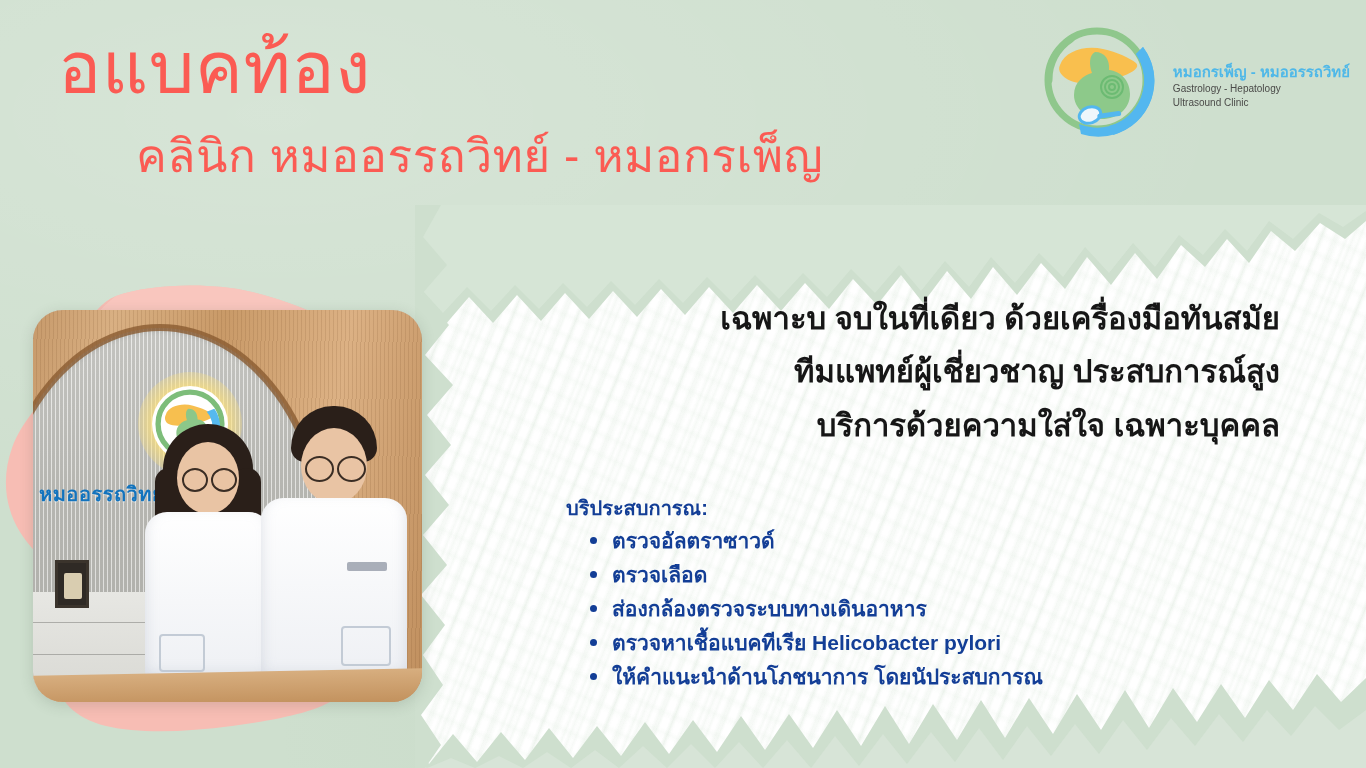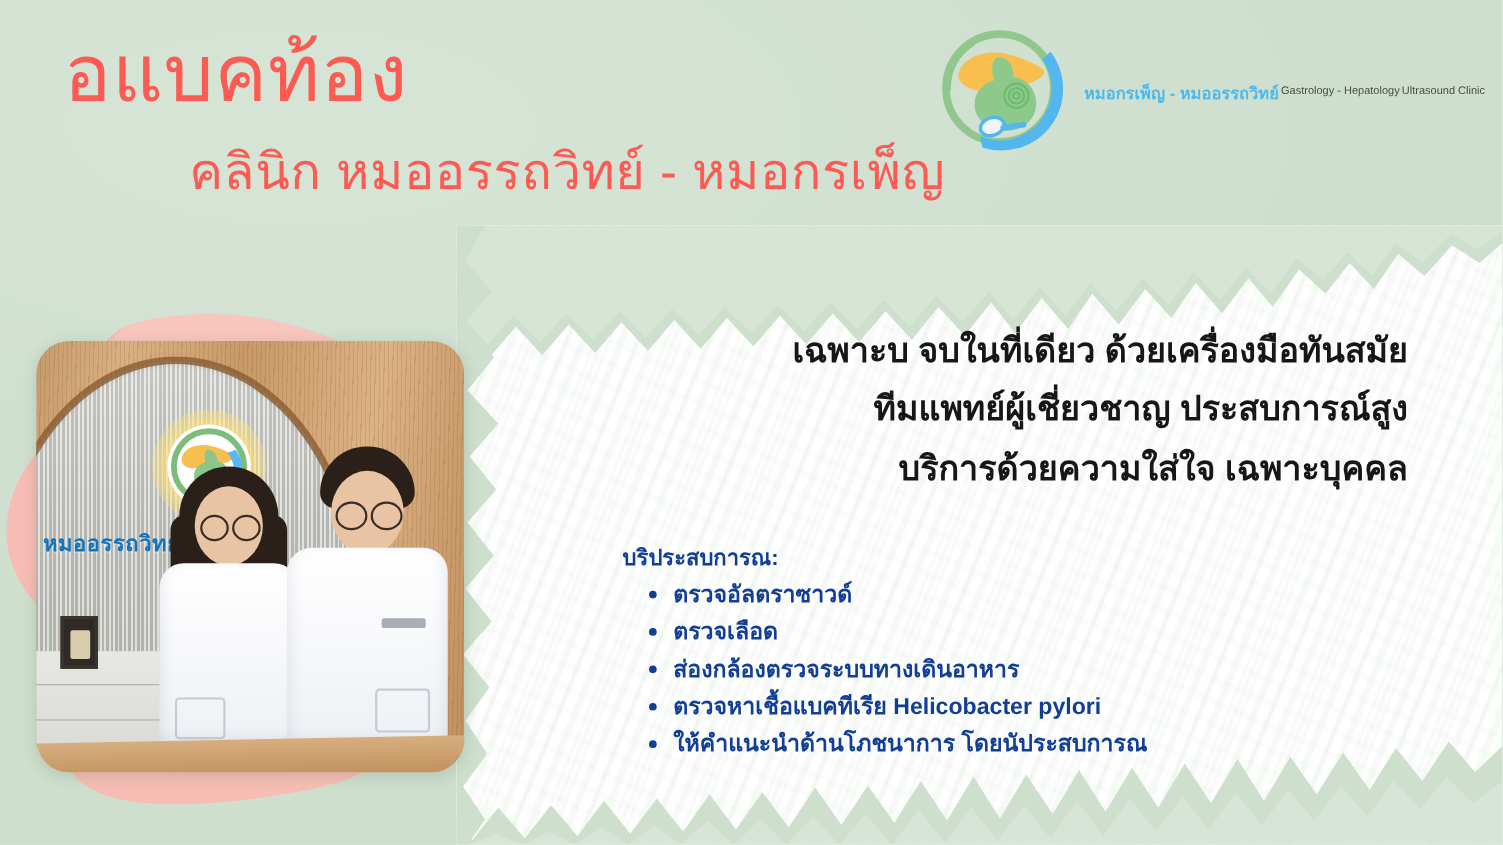--- a/index.html
+++ b/index.html
@@ -167,27 +167,27 @@
 
   
   .title1{
     position:absolute;left:58px;top:32px;
     color:#fb5b53;font-size:72px;line-height:1;font-weight:400;
     white-space:nowrap;letter-spacing:.5px;
   }
   .title2{
     position:absolute;left:136px;top:133px;
     color:#fb5b53;font-size:46px;line-height:1;font-weight:400;
-    white-space:nowrap;letter-spacing:.5px;margin-left:36px;
+    white-space:nowrap;letter-spacing:.5px;
   }
 
   
   .brand{position:absolute;right:16px;top:18px;display:flex;align-items:center;gap:14px;}
   .brand-mark{width:124px;height:124px;position:relative;flex:0 0 auto;}
-  .brand-txt{display:flex;gap:2px;padding-top:12px;text-align:center;}
+  .brand-txt{display:flex;flex-direction:column;gap:2px;padding-top:12px;}
   .brand-th{color:#4fb8e8;font-size:15px;font-weight:700;line-height:1.2;white-space:nowrap;}
   .brand-en1,.brand-en2{color:#4a4a48;font-size:10px;line-height:1.25;white-space:nowrap;}
 
   
   .headlines{
     position:absolute;right:86px;top:292px;width:700px;
     text-align:right;color:#161616;font-weight:700;
   }
   .headlines div{font-size:31px;line-height:1.72;white-space:nowrap;}
 

